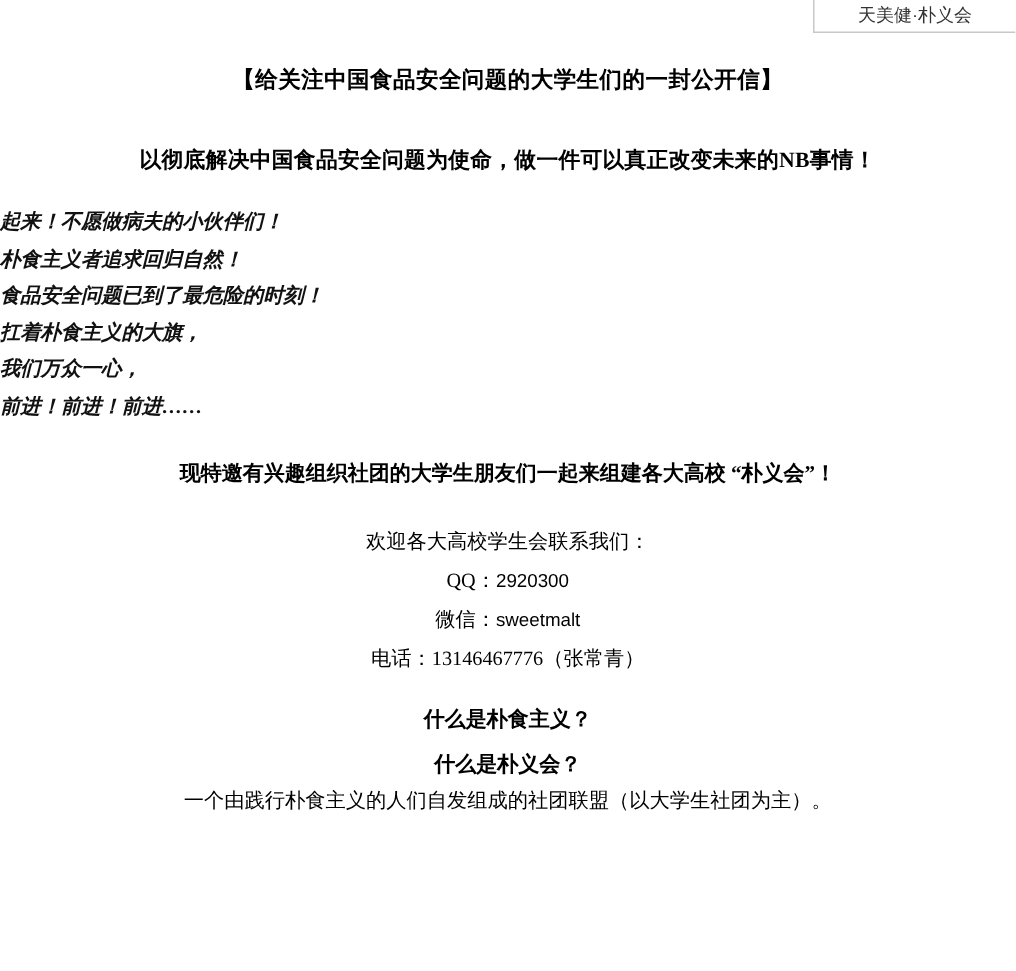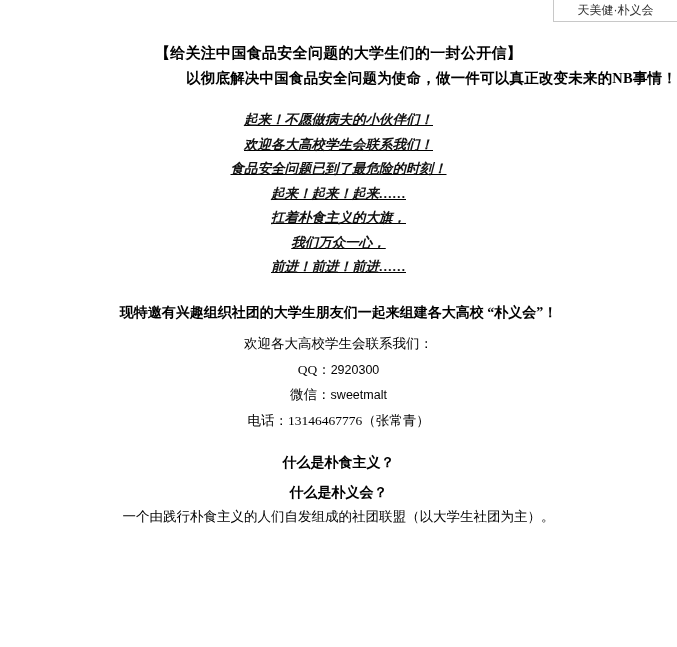--- a/index.html
+++ b/index.html
@@ -14,21 +14,21 @@
     color: #000000;
     position: relative;
     overflow: hidden;
   }
 
   
   .top-tab {
     position: absolute;
     top: 0;
     right: 0;
-    width: 124px;
+    width: 135px;
     height: 22px;
     border-left: 1px solid #c8c8c8;
     border-bottom: 1px solid #c8c8c8;
     box-sizing: border-box;
     display: flex;
     align-items: center;
     justify-content: center;
     font-family: "Liberation Sans", sans-serif;
     font-size: 12px;
     color: #333333;
@@ -46,50 +46,49 @@
 
   .title {
     text-align: center;
     font-weight: bold;
     font-size: 15px;
     margin-top: 22px;
     letter-spacing: 0.3px;
   }
 
   .subtitle {
-    text-align: right;
+    text-align: center;
     font-weight: bold;
     font-size: 14.5px;
-    margin-top: 6px;
+    margin-top: 34px;
     letter-spacing: 0.2px;
   }
 
   .poem {
     margin-top: 20px;
-    text-align: center;
-    text-decoration: underline;
+    text-align: left;
   }
   .poem-line {
     font-style: italic;
     font-weight: bold;
     font-size: 13.5px;
     line-height: 1.82;
     color: #111111;
   }
 
   .invite {
     text-align: center;
     font-weight: bold;
     font-size: 14px;
     margin-top: 24px;
   }
 
   .contact {
     text-align: center;
-    margin-top: 9px;
+    margin-top: 23px;
   }
   .contact-line {
     font-size: 13.5px;
     line-height: 1.9;
   }
   .mono {
     font-family: Liberation Sans, sans-serif;
     font-size: 12.5px;
   }
 
@@ -127,23 +126,22 @@
 </div>
 
 <div class="page">
 
   <div class="title">【给关注中国食品安全问题的大学生们的一封公开信】</div>
 
   <div class="subtitle">以彻底解决中国食品安全问题为使命，做一件可以真正改变未来的NB事情！</div>
 
   <div class="poem">
     <div class="poem-line">起来！不愿做病夫的小伙伴们！</div>
-    <div class="poem-line">欢迎各大高校学生会联系我们！</div>
+    <div class="poem-line">朴食主义者追求回归自然！</div>
     <div class="poem-line">食品安全问题已到了最危险的时刻！</div>
-    <div class="poem-line">起来！起来！起来……</div>
     <div class="poem-line">扛着朴食主义的大旗，</div>
     <div class="poem-line">我们万众一心，</div>
     <div class="poem-line">前进！前进！前进……</div>
   </div>
 
   <div class="invite">现特邀有兴趣组织社团的大学生朋友们一起来组建各大高校 “朴义会”！</div>
 
   <div class="contact">
     <div class="contact-line">欢迎各大高校学生会联系我们：</div>
     <div class="contact-line">

